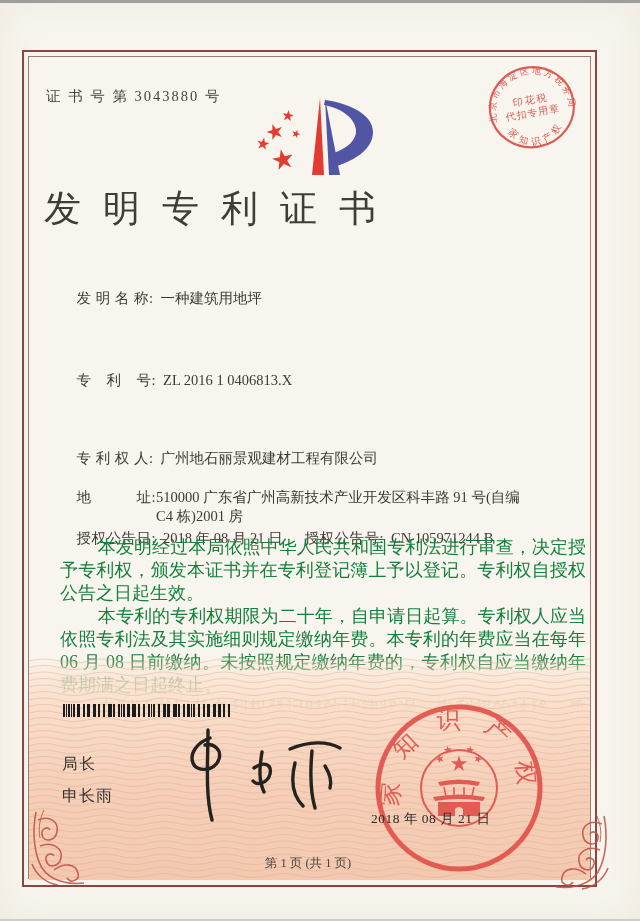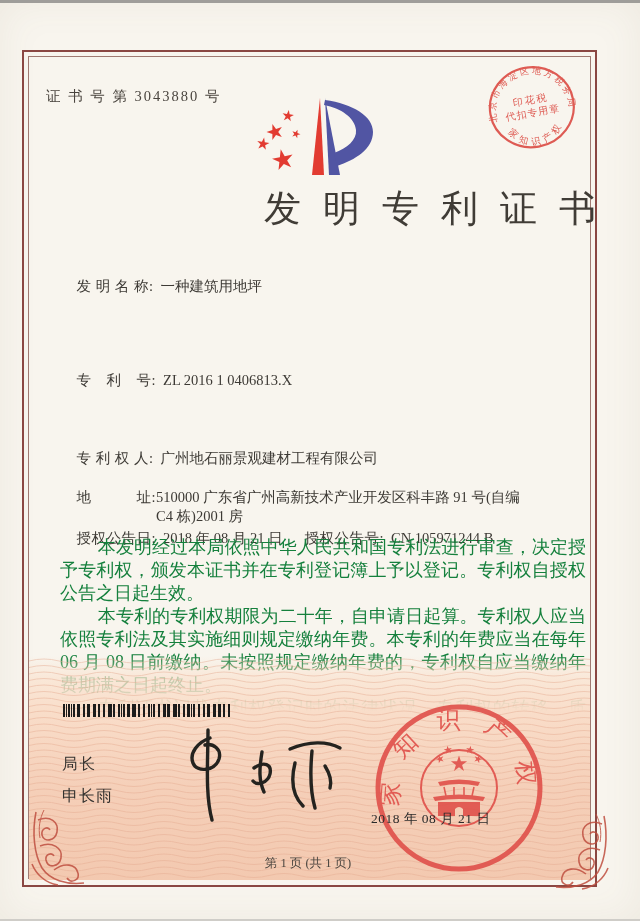--- a/index.html
+++ b/index.html
@@ -7,22 +7,22 @@
   .page{position:relative;width:640px;height:921px;margin:0 auto;background:#f8f5ee;overflow:hidden;
         box-shadow:inset 0 0 40px rgba(120,100,80,.08);}
   .scan-edge-top{position:absolute;top:0;left:0;width:640px;height:3px;background:#8f8e8c;opacity:.85;}
   .scan-edge-bottom{position:absolute;bottom:0;left:0;width:640px;height:2px;background:#cfcdc8;}
   .border-outer{position:absolute;left:22px;top:50px;width:571px;height:833px;border:2.5px solid #8a4742;}
   .border-inner{position:absolute;left:28px;top:56px;width:561px;height:821px;border:1px solid #a07a72;}
 
   .cert-no{position:absolute;left:46px;top:87px;font-size:14.5px;letter-spacing:2px;color:#4a453f;white-space:pre;}
 
   .logo{position:absolute;left:236px;top:91px;}
-  .title{position:absolute;left:22px;top:184px;width:576px;text-align:right;font-size:37px;
-         letter-spacing:22px;text-indent:22px;color:#403c36;font-weight:500;padding-left:20px;}
+  .title{position:absolute;left:22px;top:184px;width:576px;text-align:left;font-size:37px;
+         letter-spacing:22px;text-indent:22px;color:#403c36;font-weight:500;}
 
   .tax-stamp{position:absolute;left:486px;top:62px;transform:rotate(-10deg);opacity:.92;}
 
   .frow{position:absolute;left:62px;font-size:14.5px;color:#3d3a35;white-space:pre;}
   .frow .lab{letter-spacing:.5px;}
   .frow .val{margin-left:7px;}
   .addr-val{display:inline-block;vertical-align:top;line-height:19px;}
 
   .legal{position:absolute;left:60px;top:536px;width:526px;}
   .legal p{margin:0;font-size:18px;line-height:23px;color:#15803d;text-align:justify;text-indent:2.1em;}
@@ -92,21 +92,21 @@
       </text>
       <text x="46" y="41" font-size="10" text-anchor="middle" letter-spacing="2">印花税</text>
       <text x="46" y="54" font-size="10" text-anchor="middle" letter-spacing="1">代扣专用章</text>
       <path id="taxBot" d="M16,60 A31,30 0 0 0 76,60" fill="none"></path>
       <text font-size="9.5" letter-spacing="4" font-family="'Liberation Serif',serif">
         <textPath href="#taxBot" startOffset="50%" text-anchor="middle">国家知识产权局</textPath>
       </text>
     </g>
   </svg>
 
-  <div class="frow" style="top:260px">
+  <div class="frow" style="top:272px">
     <span class="lab">发 明 名 称:</span><span class="val">一种建筑用地坪</span>
   </div>
   <div class="frow" style="top:354px">
     <span class="lab">专　利　号:</span><span class="val">ZL 2016 1 0406813.X</span>
   </div>
   <div class="frow" style="top:432px">
     <span class="lab">专 利 权 人:</span><span class="val">广州地石丽景观建材工程有限公司</span>
   </div>
   <div class="frow" style="top:471px">
     <span class="lab">地　　　址:</span><span class="addr-val"><span>510000 广东省广州高新技术产业开发区科丰路 91 号(自编</span><br><span>C4 栋)2001 房</span></span>

